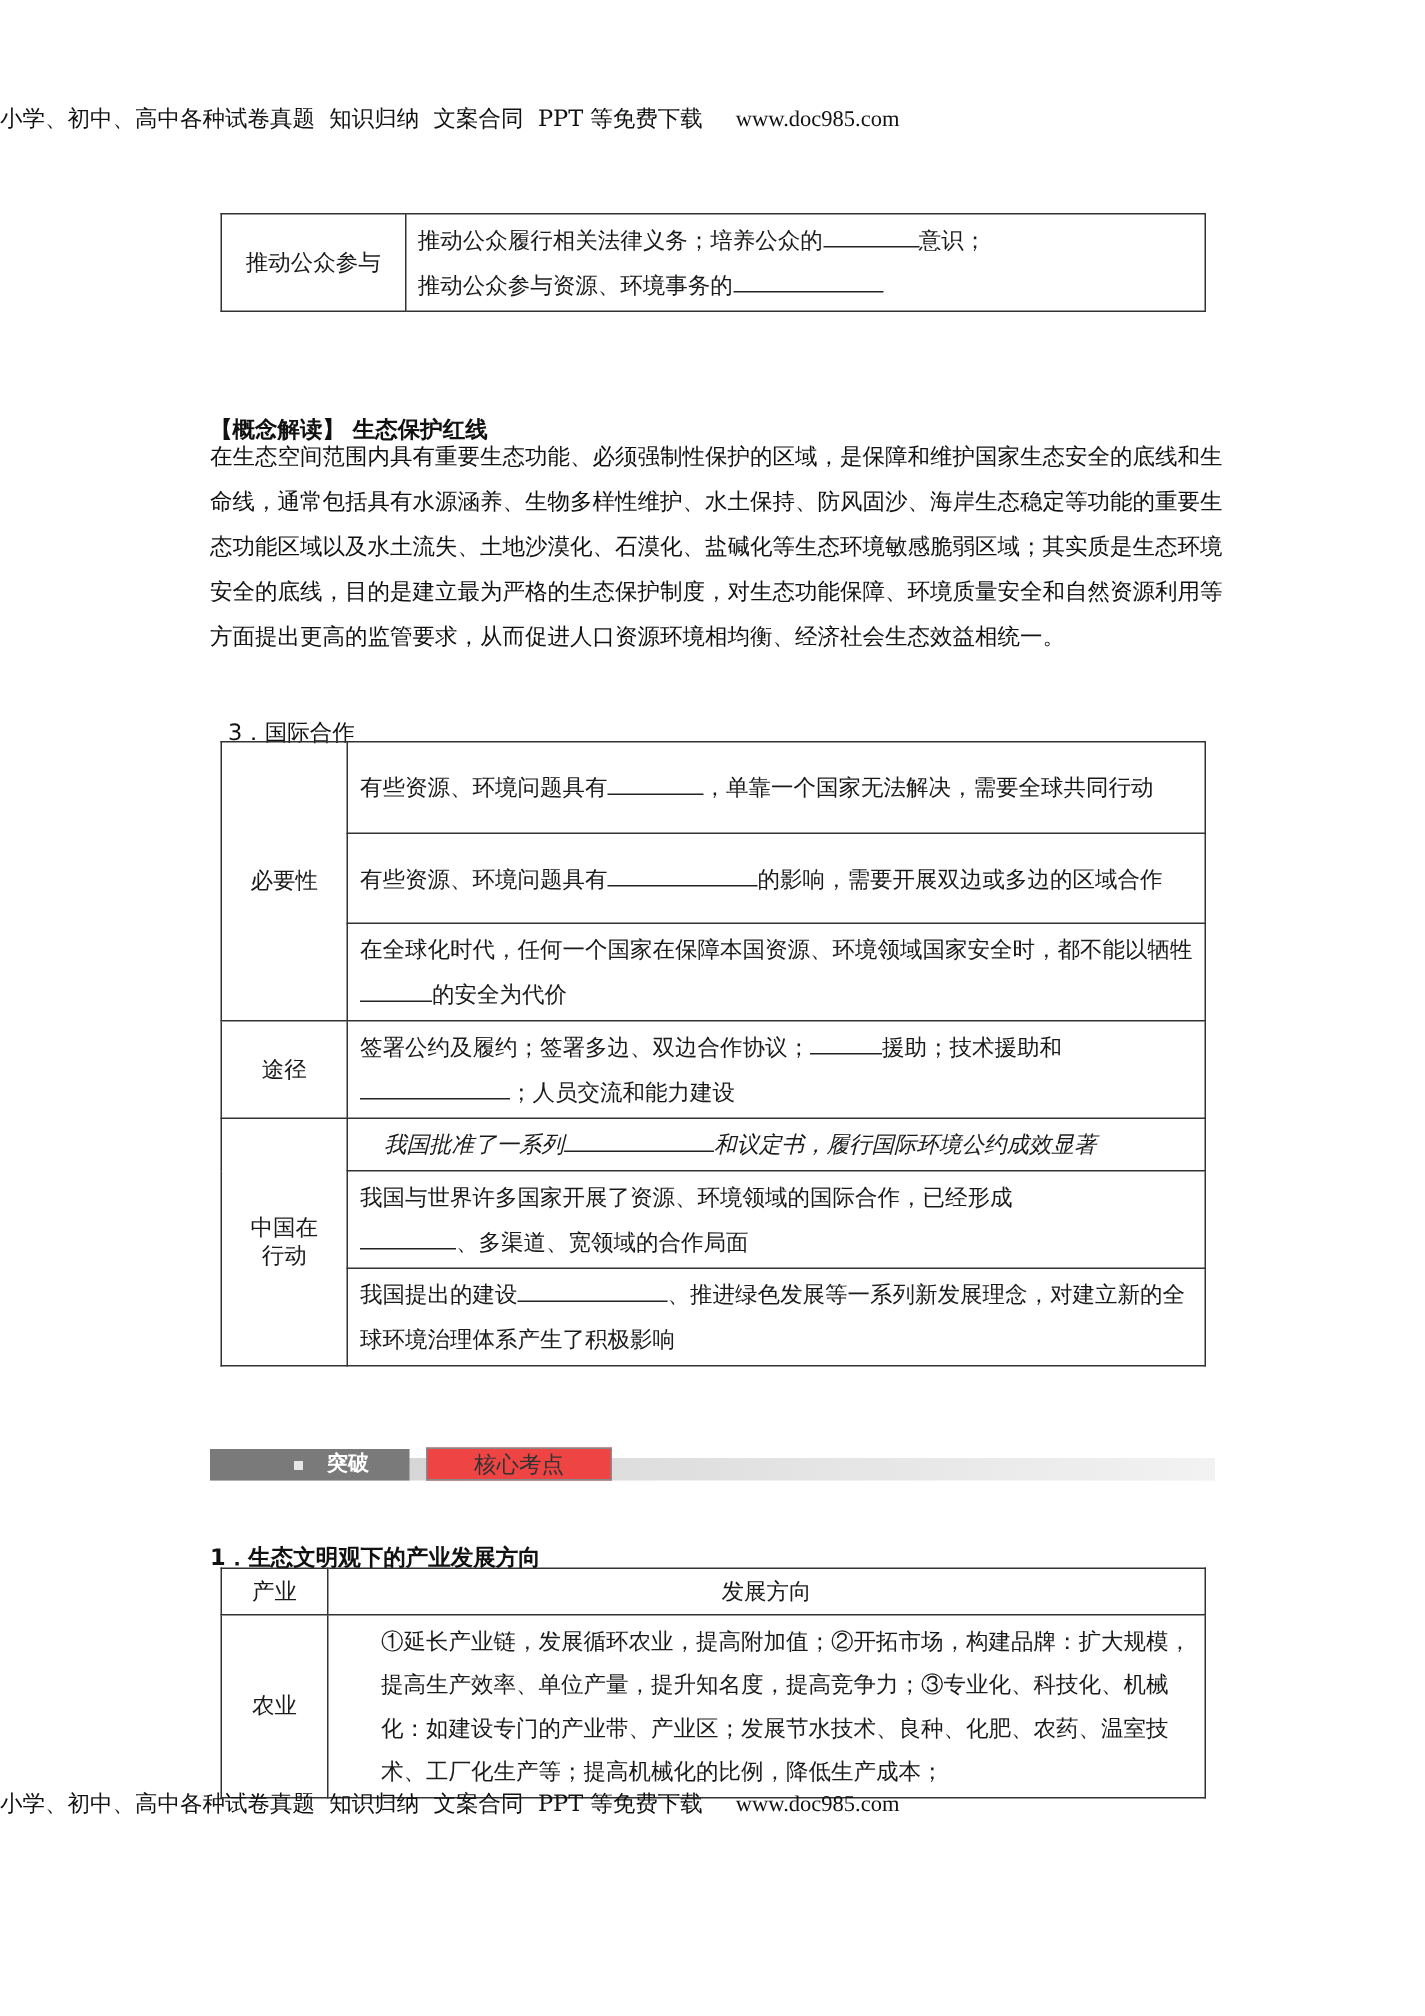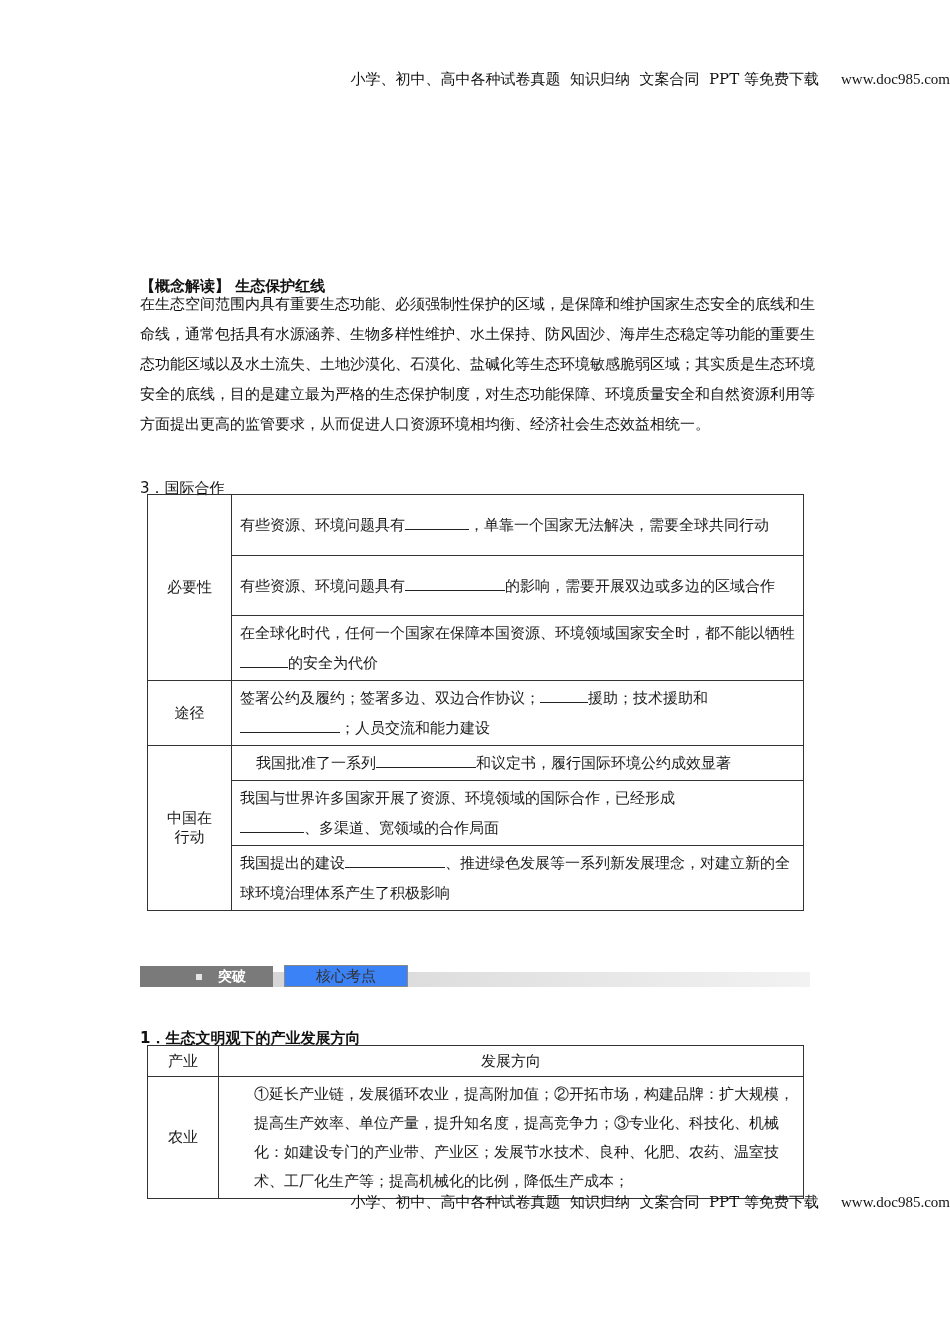--- a/index.html
+++ b/index.html
@@ -1,67 +1,71 @@
 <!DOCTYPE html>
 <html><head>
 <meta charset="utf-8">
 <style>
   * { box-sizing: border-box; margin: 0; padding: 0; }
   html, body { width: 950px; height: 1344px; background: #ffffff; }
   body { position: relative; font-family: "DejaVu Serif", "Liberation Serif", serif; color: #1a1a1a; overflow: hidden; }
-  .hdr { position: absolute; left: 0; width: 950px; text-align: right; font-size: 15px; color: #111; white-space: pre; }
+  .hdr { position: absolute; left: 0; width: 950px; text-align: left; font-size: 15px; color: #111; white-space: pre; }
   .hdr .site { margin-left: 22px; font-family: "Liberation Serif", serif; }
   table { border-collapse: collapse; position: absolute; font-size: 15px; }
   td { border: 1.2px solid #333; vertical-align: middle; }
   .lbl { text-align: center; }
   .txt { padding: 2px 8px 2px 8px; line-height: 30px; }
   .blank { display: inline-block; border-bottom: 1px solid #222; height: 16px; vertical-align: baseline; }
   .para { position: absolute; left: 140px; width: 675px; font-family: "DejaVu Sans", sans-serif; font-size: 15px; line-height: 30px; color: #111; }
   .heading { position: absolute; font-family: "DejaVu Sans", sans-serif; font-size: 15px; color: #111; margin-top: 12px; }
   .banner { position: absolute; left: 140px; top: 966px; width: 670px; height: 22px; }
   .banner .bar { position: absolute; left: 0; top: 6px; width: 670px; height: 15px; background: linear-gradient(to right, #cfcfcf, #f2f2f2); }
   .banner .dark { position: absolute; left: 0; top: 0; width: 133px; height: 21px; background: #7a7a7a; color: #fff; font-family: "DejaVu Sans", sans-serif; font-weight: bold; font-size: 14px; line-height: 21px; }
   .banner .dark .sq { position: absolute; left: 56px; top: 8px; width: 6px; height: 6px; background: #e6e6e6; }
   .banner .dark .t { position: absolute; left: 78px; top: 0; }
-  .banner .light { position: absolute; left: 144px; top: -1px; width: 124px; height: 22px; background: #3b82f6; border: 1px solid #888; text-align: center; font-family: "DejaVu Sans", sans-serif; font-size: 15px; line-height: 20px; color: #333; }
+  .banner .light { position: absolute; left: 144px; top: -1px; width: 124px; height: 22px; background: #ef4444; border: 1px solid #888; text-align: center; font-family: "DejaVu Sans", sans-serif; font-size: 15px; line-height: 20px; color: #333; }
 </style>
 </head>
 <body>
 
 <div class="hdr" style="top:70px;"><span>小学、初中、高中各种试卷真题  知识归纳  文案合同  PPT 等免费下载</span><span class="site">www.doc985.com</span></div>
 
 <table style="left:147px; top:142px; width:657px;">
   <tbody>
+  <tr style="height:62px;">
+    <td class="lbl">推动公众参与</td>
+    <td class="txt"><span>推动公众履行相关法律义务；培养公众的</span><span class="blank" style="width:64px;"></span><span>意识；</span><br><span>推动公众参与资源、环境事务的</span><span class="blank" style="width:100px;"></span></td>
+  </tr>
 </tbody>
   </table>
 
 <div class="heading" style="left:140px; top:265px; font-weight:bold;">【概念解读】  生态保护红线</div>
 <div class="para" style="top:289px;">在生态空间范围内具有重要生态功能、必须强制性保护的区域，是保障和维护国家生态安全的底线和生命线，通常包括具有水源涵养、生物多样性维护、水土保持、防风固沙、海岸生态稳定等功能的重要生态功能区域以及水土流失、土地沙漠化、石漠化、盐碱化等生态环境敏感脆弱区域；其实质是生态环境安全的底线，目的是建立最为严格的生态保护制度，对生态功能保障、环境质量安全和自然资源利用等方面提出更高的监管要求，从而促进人口资源环境相均衡、经济社会生态效益相统一。</div>
 
-<div class="heading" style="left:140px; top:467px;">3．国际合作</div>
+<div class="heading" style="left:152px; top:467px;">3．国际合作</div>
 
 <table style="left:147px; top:494px; width:657px;">
   <tbody>
       <tr style="height:61px;">
     <td class="lbl" rowspan="3" style="width:84px;">必要性</td>
     <td class="txt"><span>有些资源、环境问题具有</span><span class="blank" style="width:64px;"></span><span>，单靠一个国家无法解决，需要全球共同行动</span></td>
   </tr>
   <tr style="height:60px;">
     <td class="txt"><span>有些资源、环境问题具有</span><span class="blank" style="width:100px;"></span><span>的影响，需要开展双边或多边的区域合作</span></td>
   </tr>
   <tr style="height:60px;">
     <td class="txt"><span>在全球化时代，任何一个国家在保障本国资源、环境领域国家安全时，都不能以牺牲</span><span class="blank" style="width:48px;"></span><span>的安全为代价</span></td>
   </tr>
   <tr style="height:62px;">
     <td class="lbl">途径</td>
     <td class="txt"><span>签署公约及履约；签署多边、双边合作协议；</span><span class="blank" style="width:48px;"></span><span>援助；技术援助和</span><br><span class="blank" style="width:100px;"></span><span>；人员交流和能力建设</span></td>
   </tr>
   <tr style="height:31px;">
     <td class="lbl" rowspan="3" style="padding:0 14px;">中国在行动</td>
-    <td class="txt" style="padding-left:24px;"><span>我国批准了一系列</span><span class="blank" style="width:100px;"></span><span>和议定书，履行国际环境公约成效显著</span></td>
+    <td class="txt" style="padding-left:24px;font-style:italic;"><span>我国批准了一系列</span><span class="blank" style="width:100px;"></span><span>和议定书，履行国际环境公约成效显著</span></td>
   </tr>
   <tr style="height:60px;">
     <td class="txt"><span>我国与世界许多国家开展了资源、环境领域的国际合作，已经形成</span><br><span class="blank" style="width:64px;"></span><span>、多渠道、宽领域的合作局面</span></td>
   </tr>
   <tr style="height:61px;">
     <td class="txt"><span>我国提出的建设</span><span class="blank" style="width:100px;"></span><span>、推进绿色发展等一系列新发展理念，对建立新的全球环境治理体系产生了积极影响</span></td>
   </tr>
 </tbody>
   </table>
 

